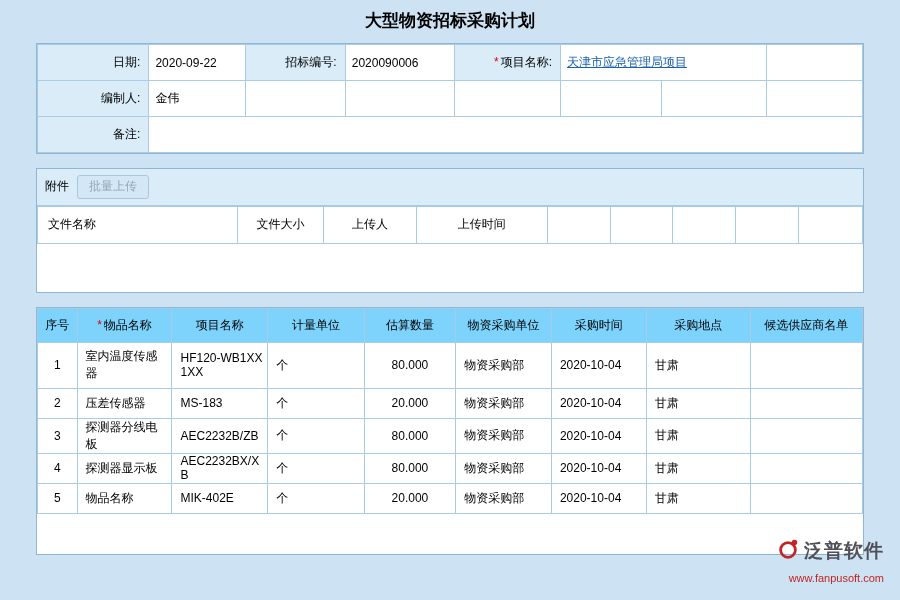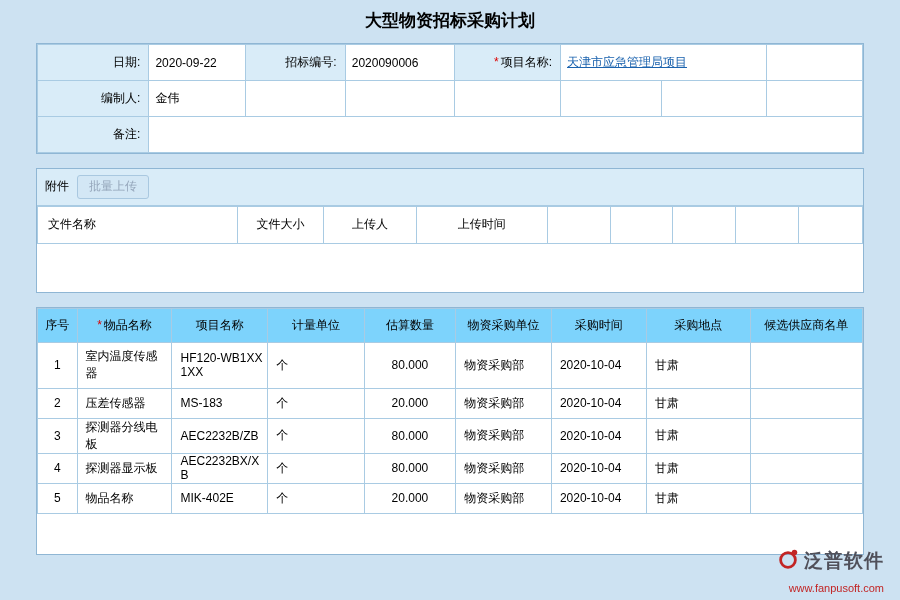--- a/index.html
+++ b/index.html
@@ -63,21 +63,21 @@
     font-size:7px; line-height:7px; color:#444; cursor:pointer; margin-left:2px;
   }
   .detail-table th { height:30px; background:#7dd3fc; text-align:center; padding:8px 3px; }
   .detail-table td { height:30px; padding:0 4px 0 8px; word-break:break-all; }
   .detail-table td.center { text-align:center; padding:0 3px; }
   .detail-table tr.tall td { height:46px; }
   .detail-filler { height:40px; background:#fff; }
 
   
   .footer-logo {
-    position:absolute; right:16px; bottom:6px;
+    position:absolute; right:16px; bottom:16px;
     text-align:right;
   }
   .brand-line { display:flex; align-items:center; gap:4px; justify-content:flex-end; }
   .brand-name { font-weight:bold; font-size:19px; color:#50505a; letter-spacing:1px; }
   .brand-url { color:#c22525; font-size:11px; margin-top:8px; }
 </style>
 </head>
 <body>
 
 <div class="page-title">大型物资招标采购计划</div>

